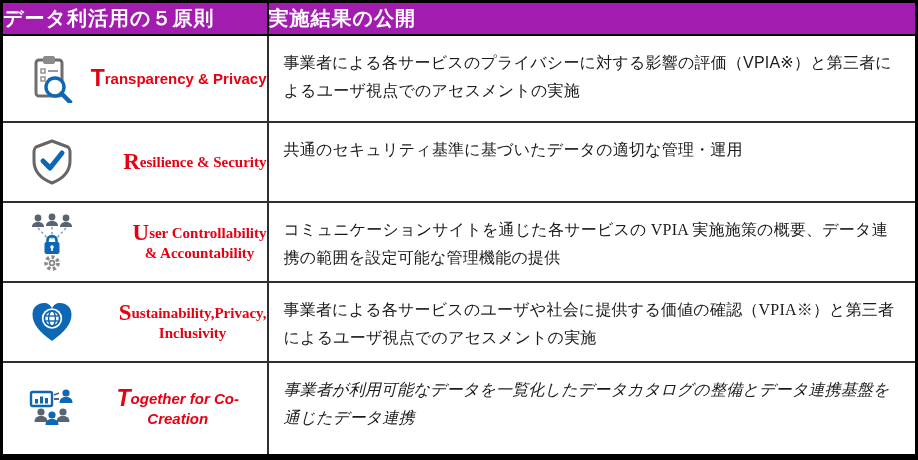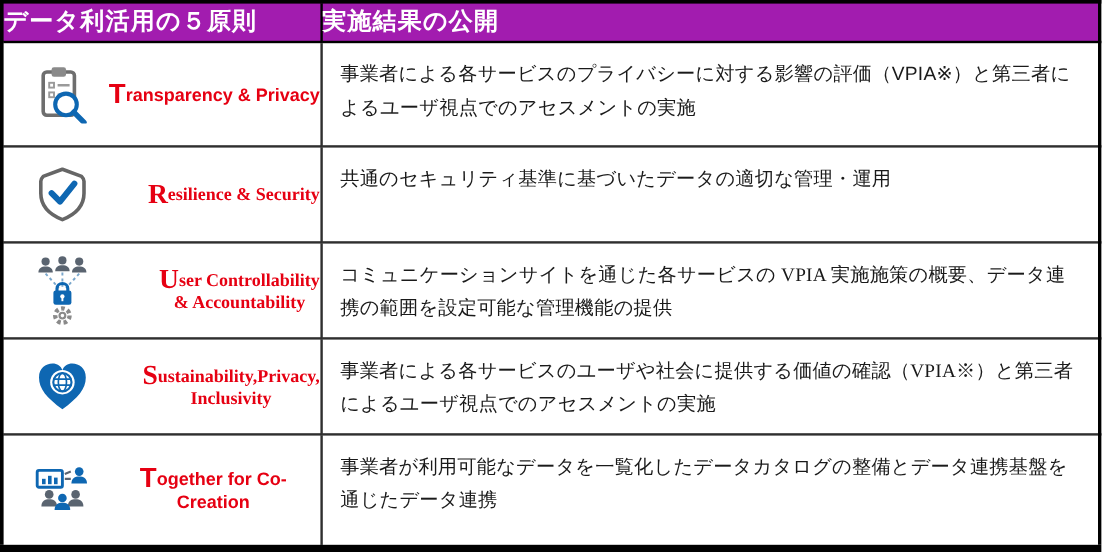--- a/index.html
+++ b/index.html
@@ -27,21 +27,21 @@
   th{
     background:#a21caf;color:#ffffff;
     font-size:20px;font-weight:bold;
     text-align:left;vertical-align:middle;
     height:33px;line-height:1.1;
     border-color:#000;
     letter-spacing:1px;
   }
   tr.r1 td{height:87px;}
   tr.r2 td,tr.r3 td,tr.r4 td{height:80px;font-family:Liberation Serif, serif;}
-  tr.r5 td{height:auto;}
+  tr.r5 td{height:auto;font-style:italic;}
   td.principle{
     vertical-align:middle;
   }
   .pcell{
     display:flex;align-items:center;
     padding-left:26px;gap:14px;justify-content:space-between;
   }
   .icon{
     flex:0 0 auto;width:46px;height:50px;
     display:flex;align-items:center;justify-content:center;

